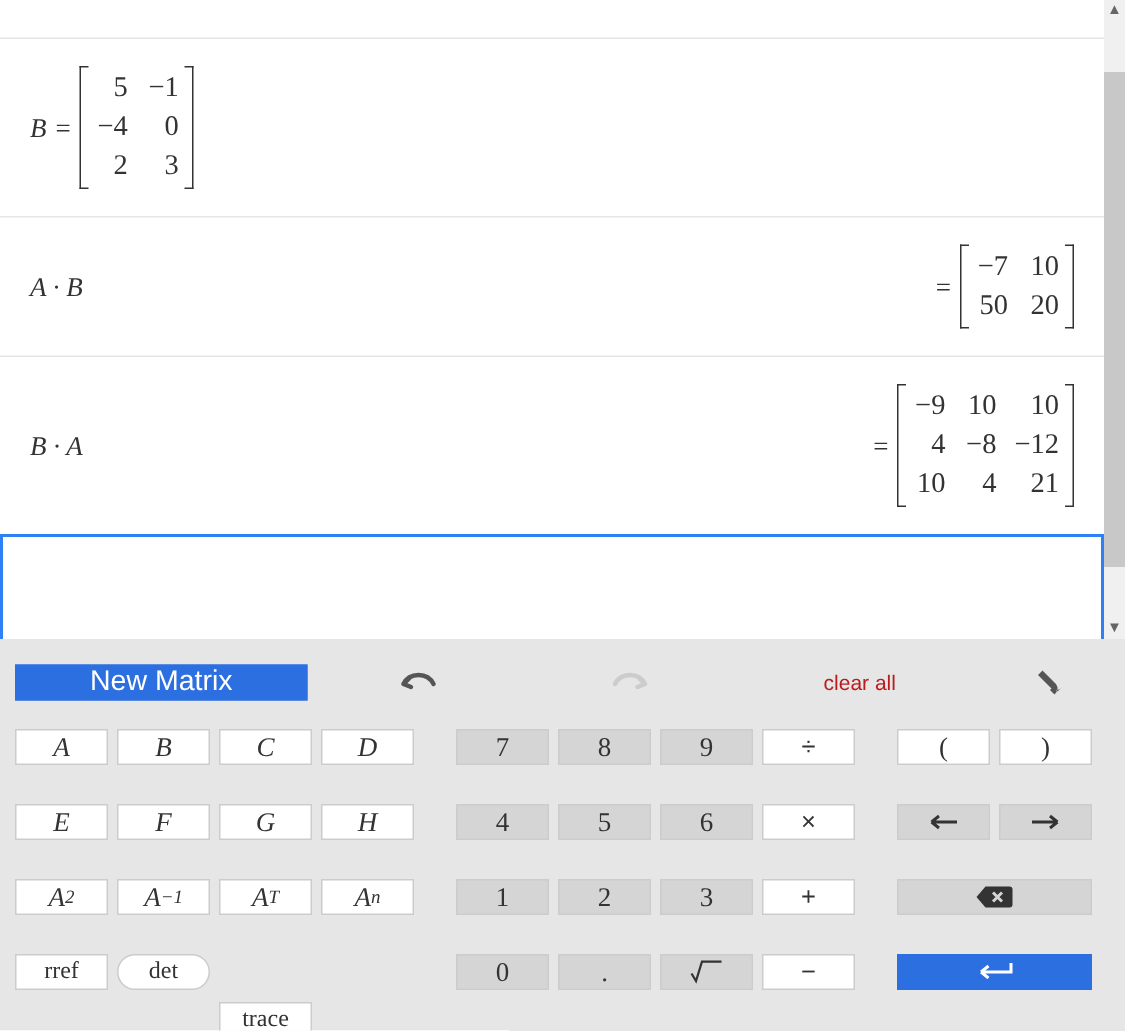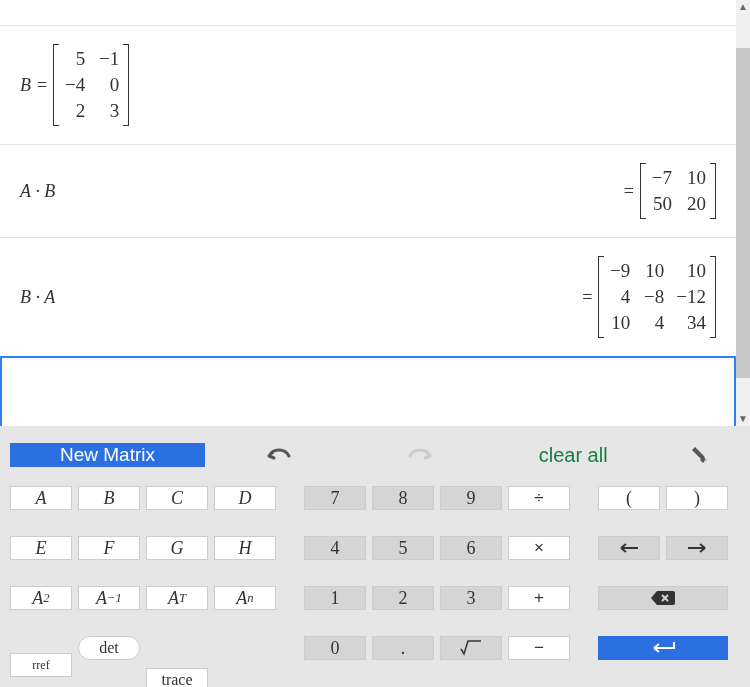--- a/index.html
+++ b/index.html
@@ -130,22 +130,22 @@
     display: flex;
     align-items: center;
     justify-content: center;
     cursor: pointer;
     color: #555;
   }
   .icon-btn.disabled { color: #bbb; cursor: default; }
   .clear-all {
     flex: 1.2;
     font-family: Arial, sans-serif;
-    font-size: 20px;
-    color: #15803d;
+    font-size: 14px;
+    color: #b91c1c;
     background: transparent;
     border: none;
     cursor: pointer;
   }
   .wrench-btn { flex: 0.6; }
 
   .keypad-grid {
     display: flex;
     gap: 28px;
   }
@@ -220,21 +220,21 @@
         <span class="bracket-l"></span>
         <span class="matrix-body" style="grid-template-columns:repeat(3,auto);">
           <span>−9</span>
             <span>10</span>
             <span>10</span>
           <span>4</span>
             <span>−8</span>
             <span>−12</span>
           <span>10</span>
             <span>4</span>
-            <span>34</span>
+            <span>21</span>
         </span>
         <span class="bracket-r"></span>
       </span>
     </div>
   </div>
 
   <div class="row input-row"></div>
 </div>
 
 <div class="scroll-track">
@@ -283,21 +283,21 @@
           <sup>−1</sup>
         </button>
       <button class="btn italic">
           <span>A</span>
           <sup>T</sup>
         </button>
       <button class="btn italic">
           <span>A</span>
           <sup>n</sup>
         </button>
-      <button class="btn" style="font-style:normal;font-size:12px;margin-top:17px;">rref</button>
+      <button class="btn" style="font-style:normal;font-size:16px;">rref</button>
       <button class="btn" style="font-style:normal;font-size:16px;border-radius:17px;">det</button>
       <button class="btn" style="font-style:normal;font-size:16px;margin-top:32px;">trace</button>
     </div>
 
     <div class="group numbers">
       <button class="btn gray">7</button>
       <button class="btn gray">8</button>
       <button class="btn gray">9</button>
       <button class="btn op">÷</button>
       <button class="btn gray">4</button>

